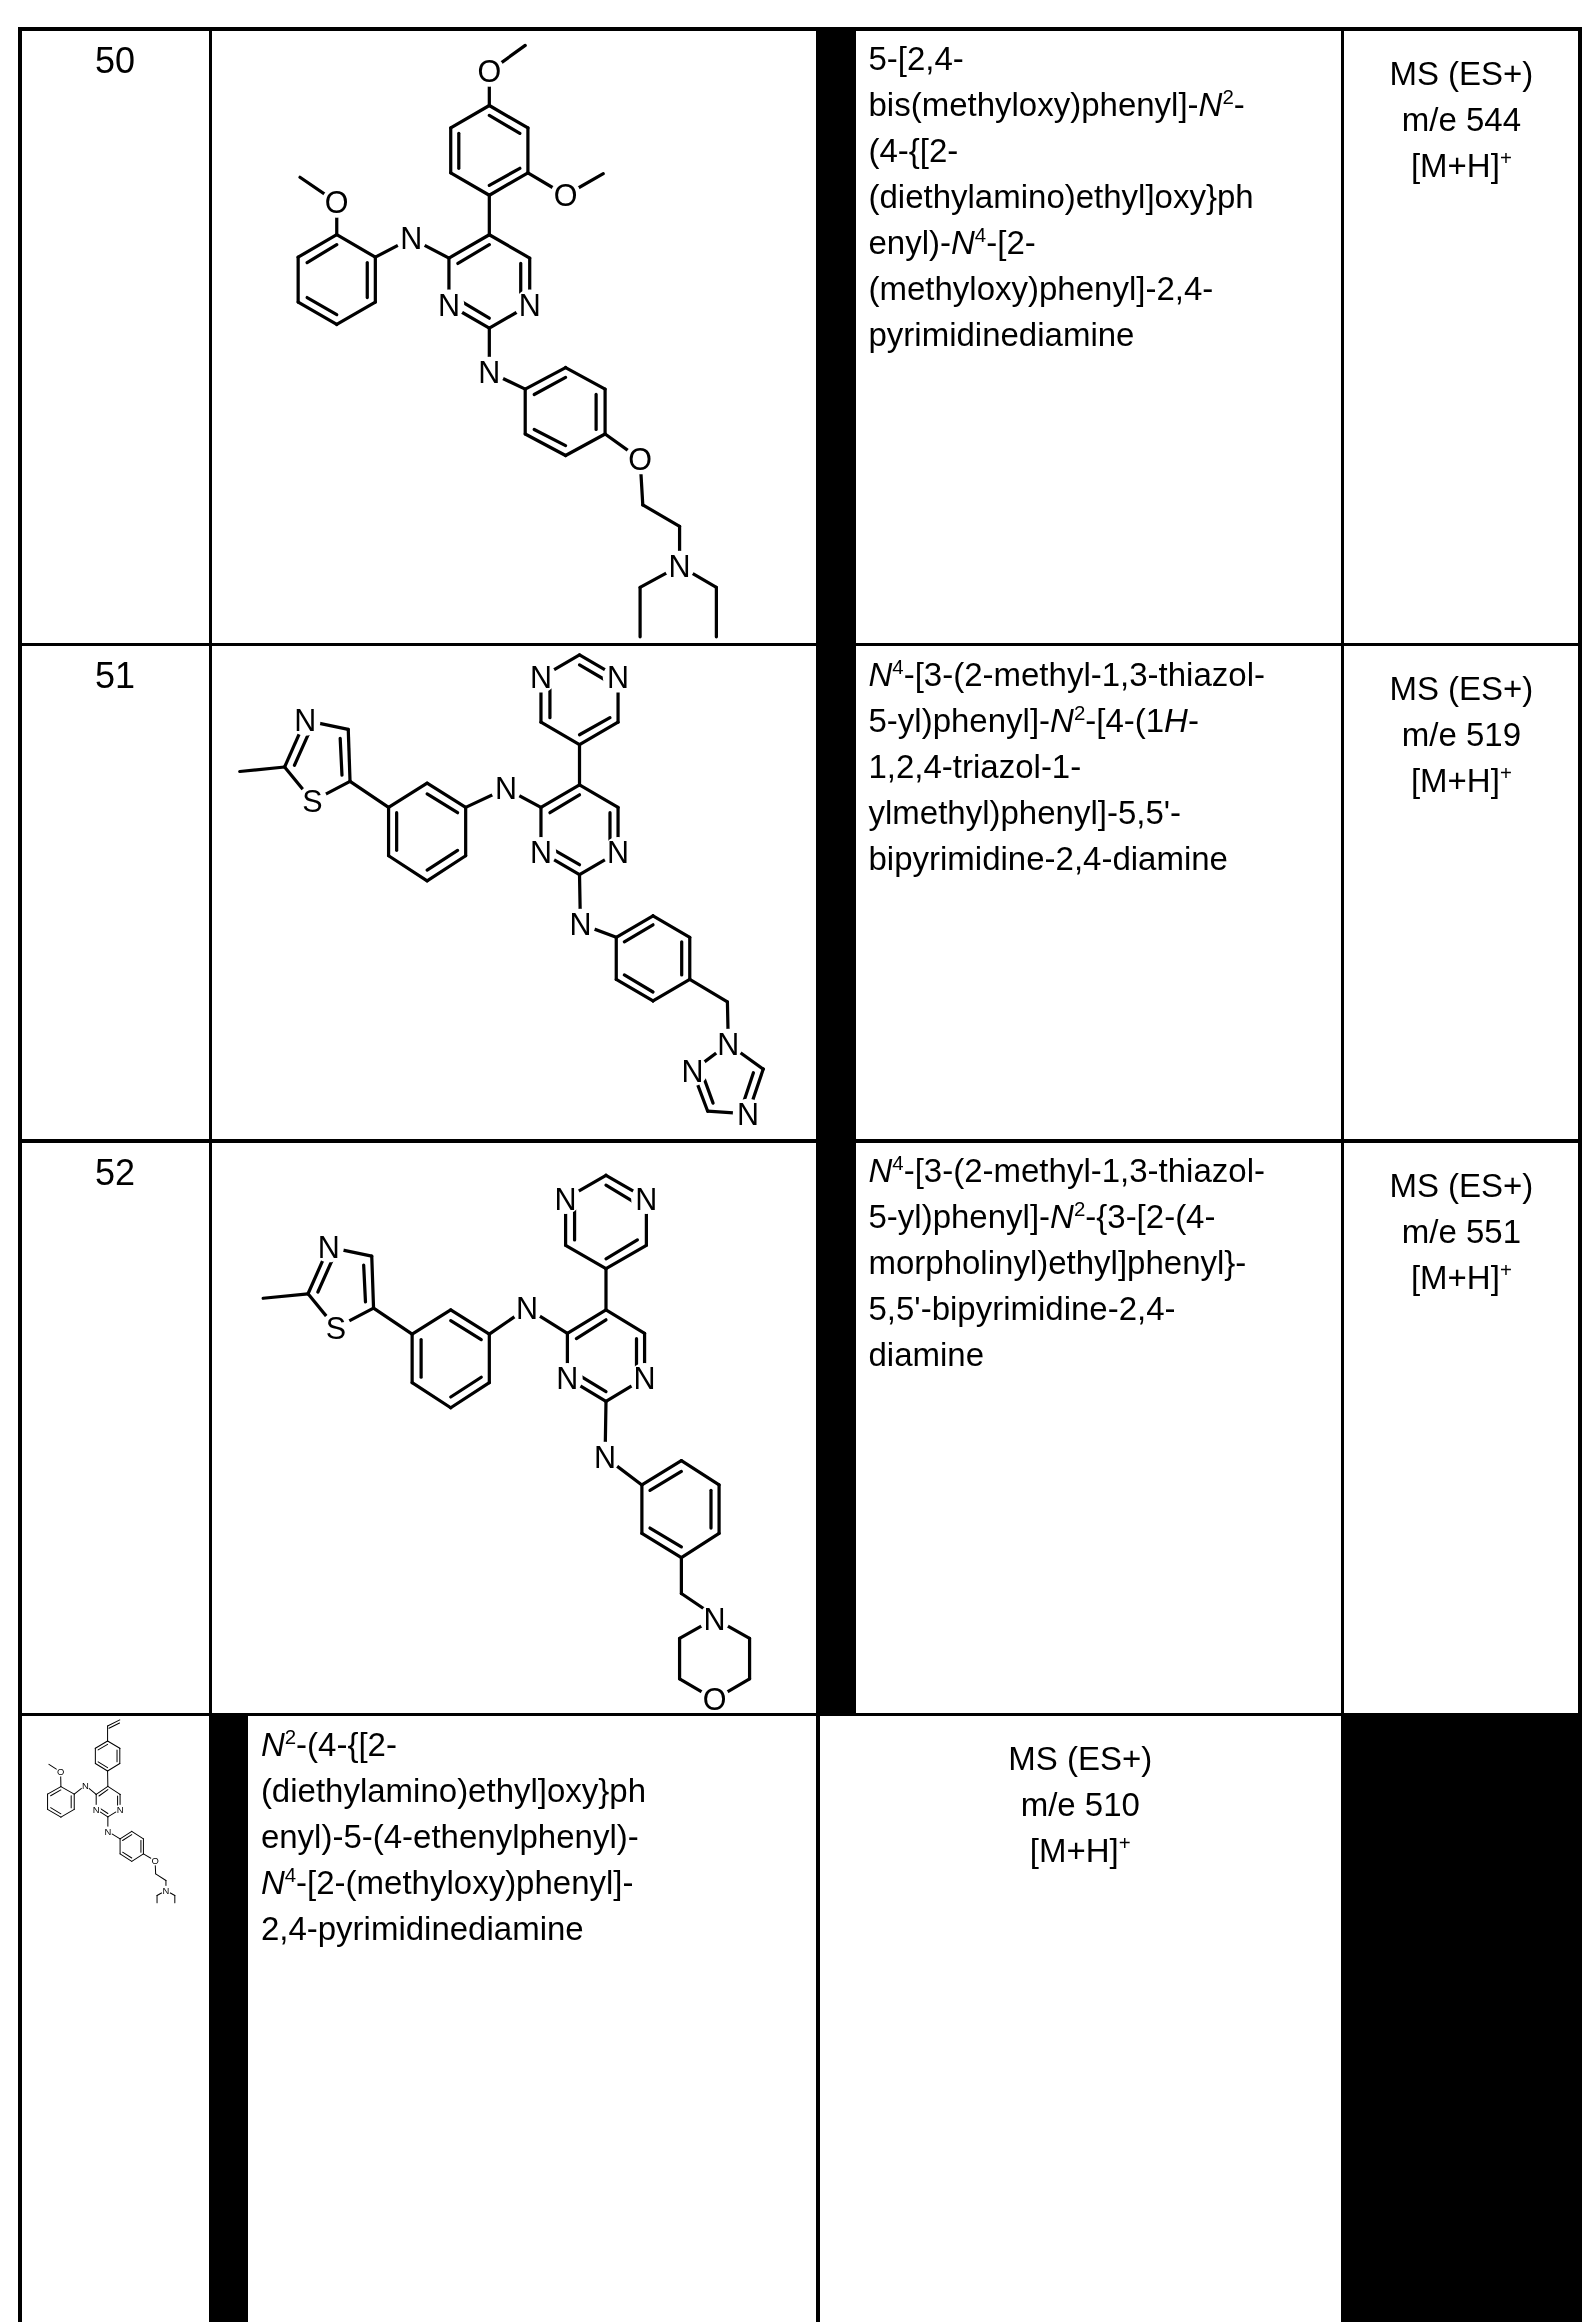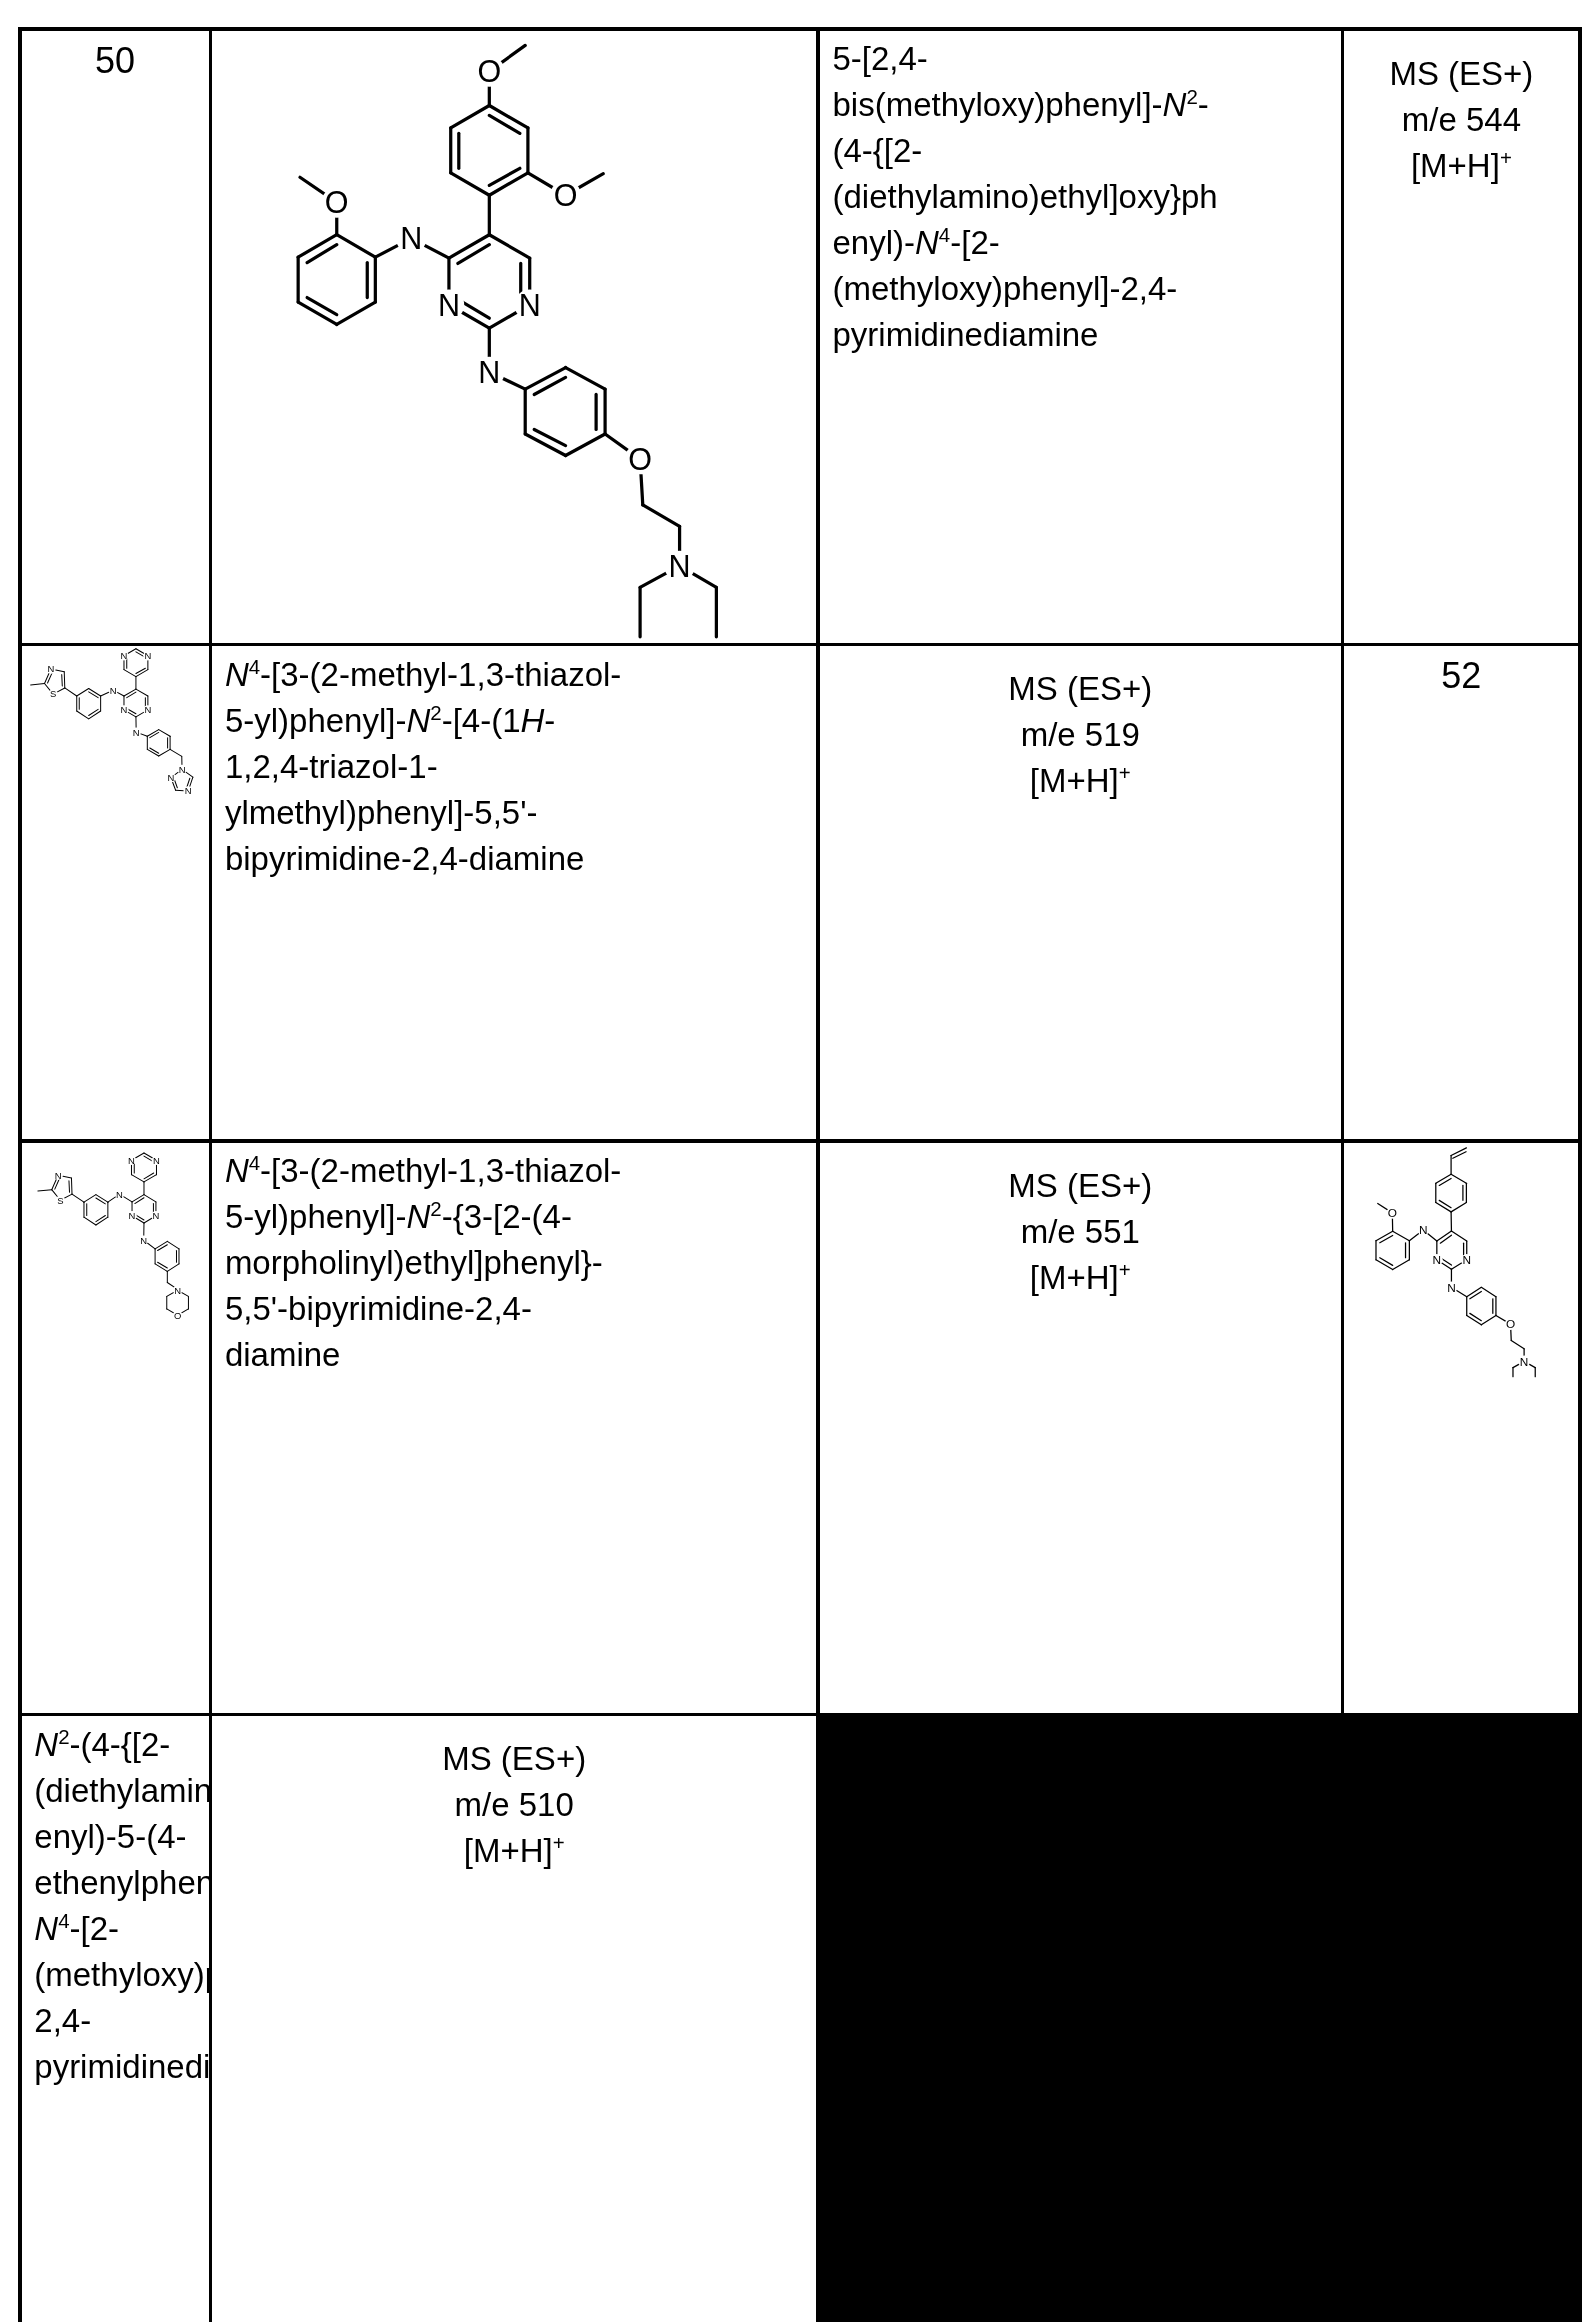--- a/index.html
+++ b/index.html
@@ -17,20 +17,21 @@
   .cell-number{
     text-align:center;
     padding-top:9px;
     font-size:36px;
   }
   .cell-structure svg{display:block;width:100%;height:100%;}
   .cell-name{
     padding:5.4px 7.2px 0 12.7px;
     font-size:33px;
     line-height:46px;
+    margin-left:36px;
   }
   .cell-ms{
     text-align:center;
     padding-top:20px;
     font-size:33px;
     line-height:46px;
   }
   .cell-name sup,.cell-ms sup{font-size:0.62em;line-height:0;vertical-align:super;}
   .cell-name i{font-style:italic;}
 </style>
@@ -113,20 +114,21 @@
         <text x="394" y="183" dy="0.36em" text-anchor="middle" font-family="&quot;Liberation Sans&quot;, sans-serif" font-size="34" fill="#000000">O</text>
         <circle cx="139" cy="191" r="17" fill="#ffffff"></circle>
         <text x="139" y="191" dy="0.36em" text-anchor="middle" font-family="&quot;Liberation Sans&quot;, sans-serif" font-size="34" fill="#000000">O</text>
         <circle cx="477" cy="477" r="17" fill="#ffffff"></circle>
         <text x="477" y="477" dy="0.36em" text-anchor="middle" font-family="&quot;Liberation Sans&quot;, sans-serif" font-size="34" fill="#000000">O</text>
       </svg>
   </div>
   <div class="cell cell-name">5-[2,4-<br>bis(methyloxy)phenyl]-<i>N</i><sup>2</sup>-<br>(4-{[2-<br>(diethylamino)ethyl]oxy}ph<br>enyl)-<i>N</i><sup>4</sup>-[2-<br>(methyloxy)phenyl]-2,4-<br>pyrimidinediamine</div>
   <div class="cell cell-ms">MS (ES+)<br>m/e 544<br>[M+H]<sup>+</sup></div>
 
+  <div class="cell cell-number">51</div>
   <div class="cell cell-structure">
     <svg preserveAspectRatio="xMinYMin meet" viewBox="0 0 673 550">
         <line x1="104" y1="83" x2="81" y2="135" stroke="#000000" stroke-width="3.6" stroke-linecap="round"></line>
         <line x1="81" y1="135" x2="112" y2="173" stroke="#000000" stroke-width="3.6" stroke-linecap="round"></line>
         <line x1="112" y1="173" x2="154" y2="151" stroke="#000000" stroke-width="3.6" stroke-linecap="round"></line>
         <line x1="154" y1="151" x2="152" y2="93" stroke="#000000" stroke-width="3.6" stroke-linecap="round"></line>
         <line x1="152" y1="93" x2="104" y2="83" stroke="#000000" stroke-width="3.6" stroke-linecap="round"></line>
         <line x1="81" y1="135" x2="31" y2="140" stroke="#000000" stroke-width="3.6" stroke-linecap="round"></line>
         <line x1="109" y1="95" x2="92" y2="133" stroke="#000000" stroke-width="3.6" stroke-linecap="round"></line>
         <line x1="143" y1="103" x2="145" y2="144" stroke="#000000" stroke-width="3.6" stroke-linecap="round"></line>

